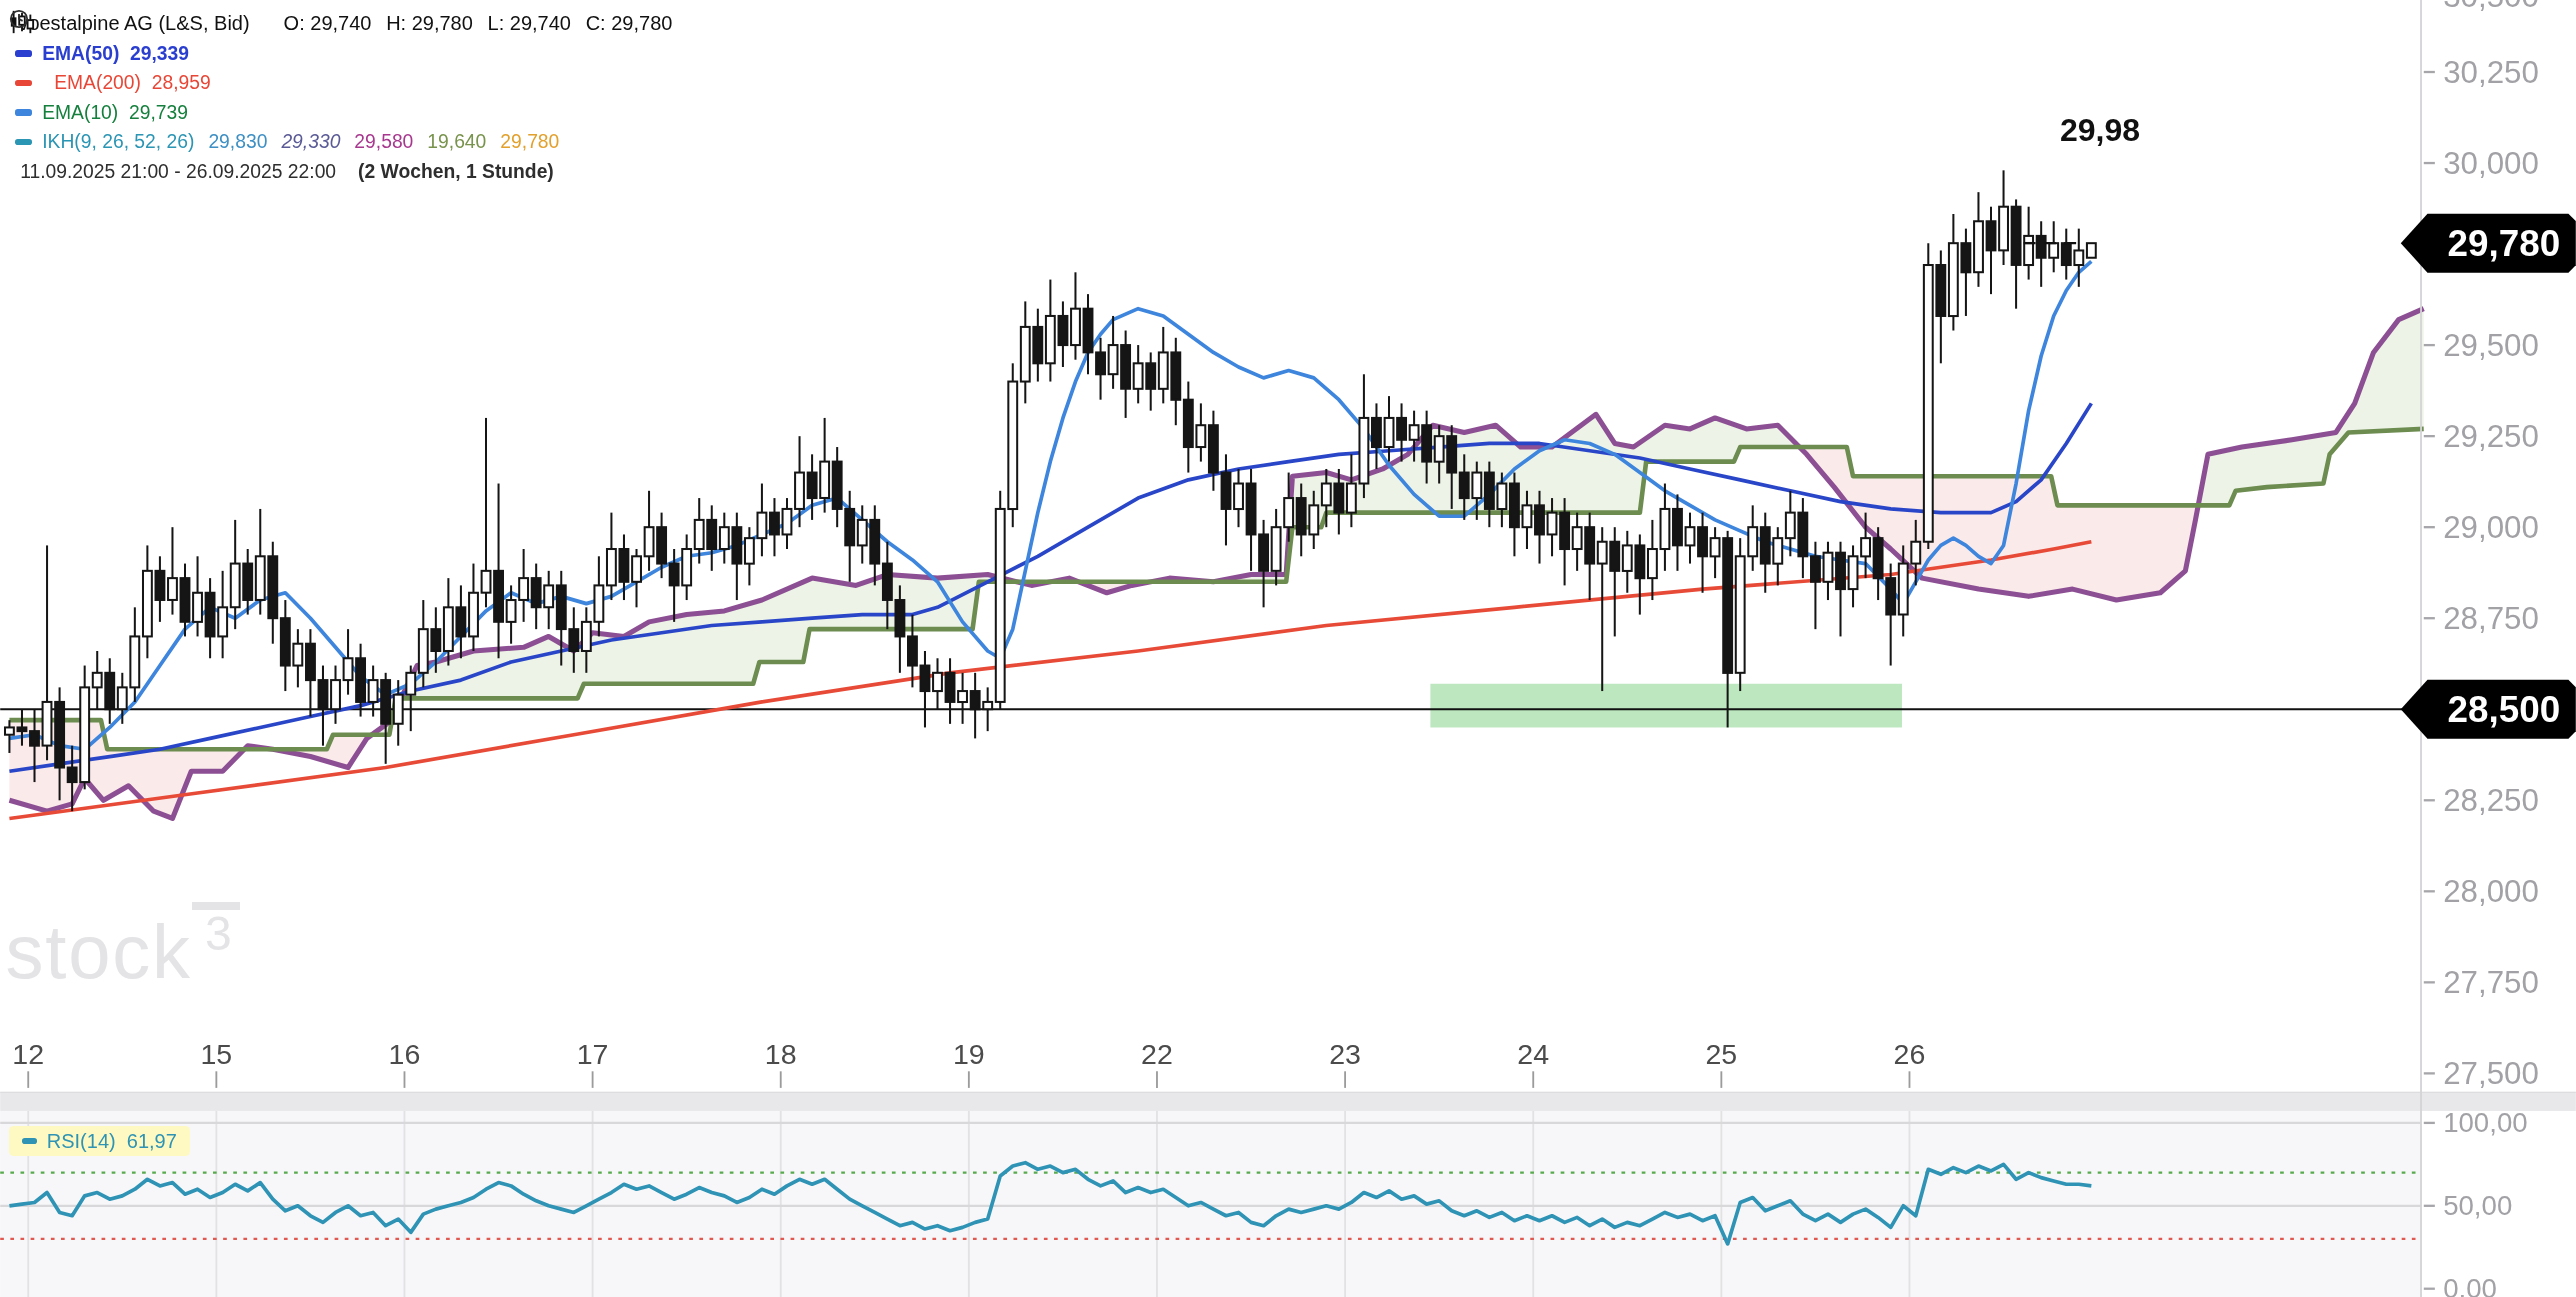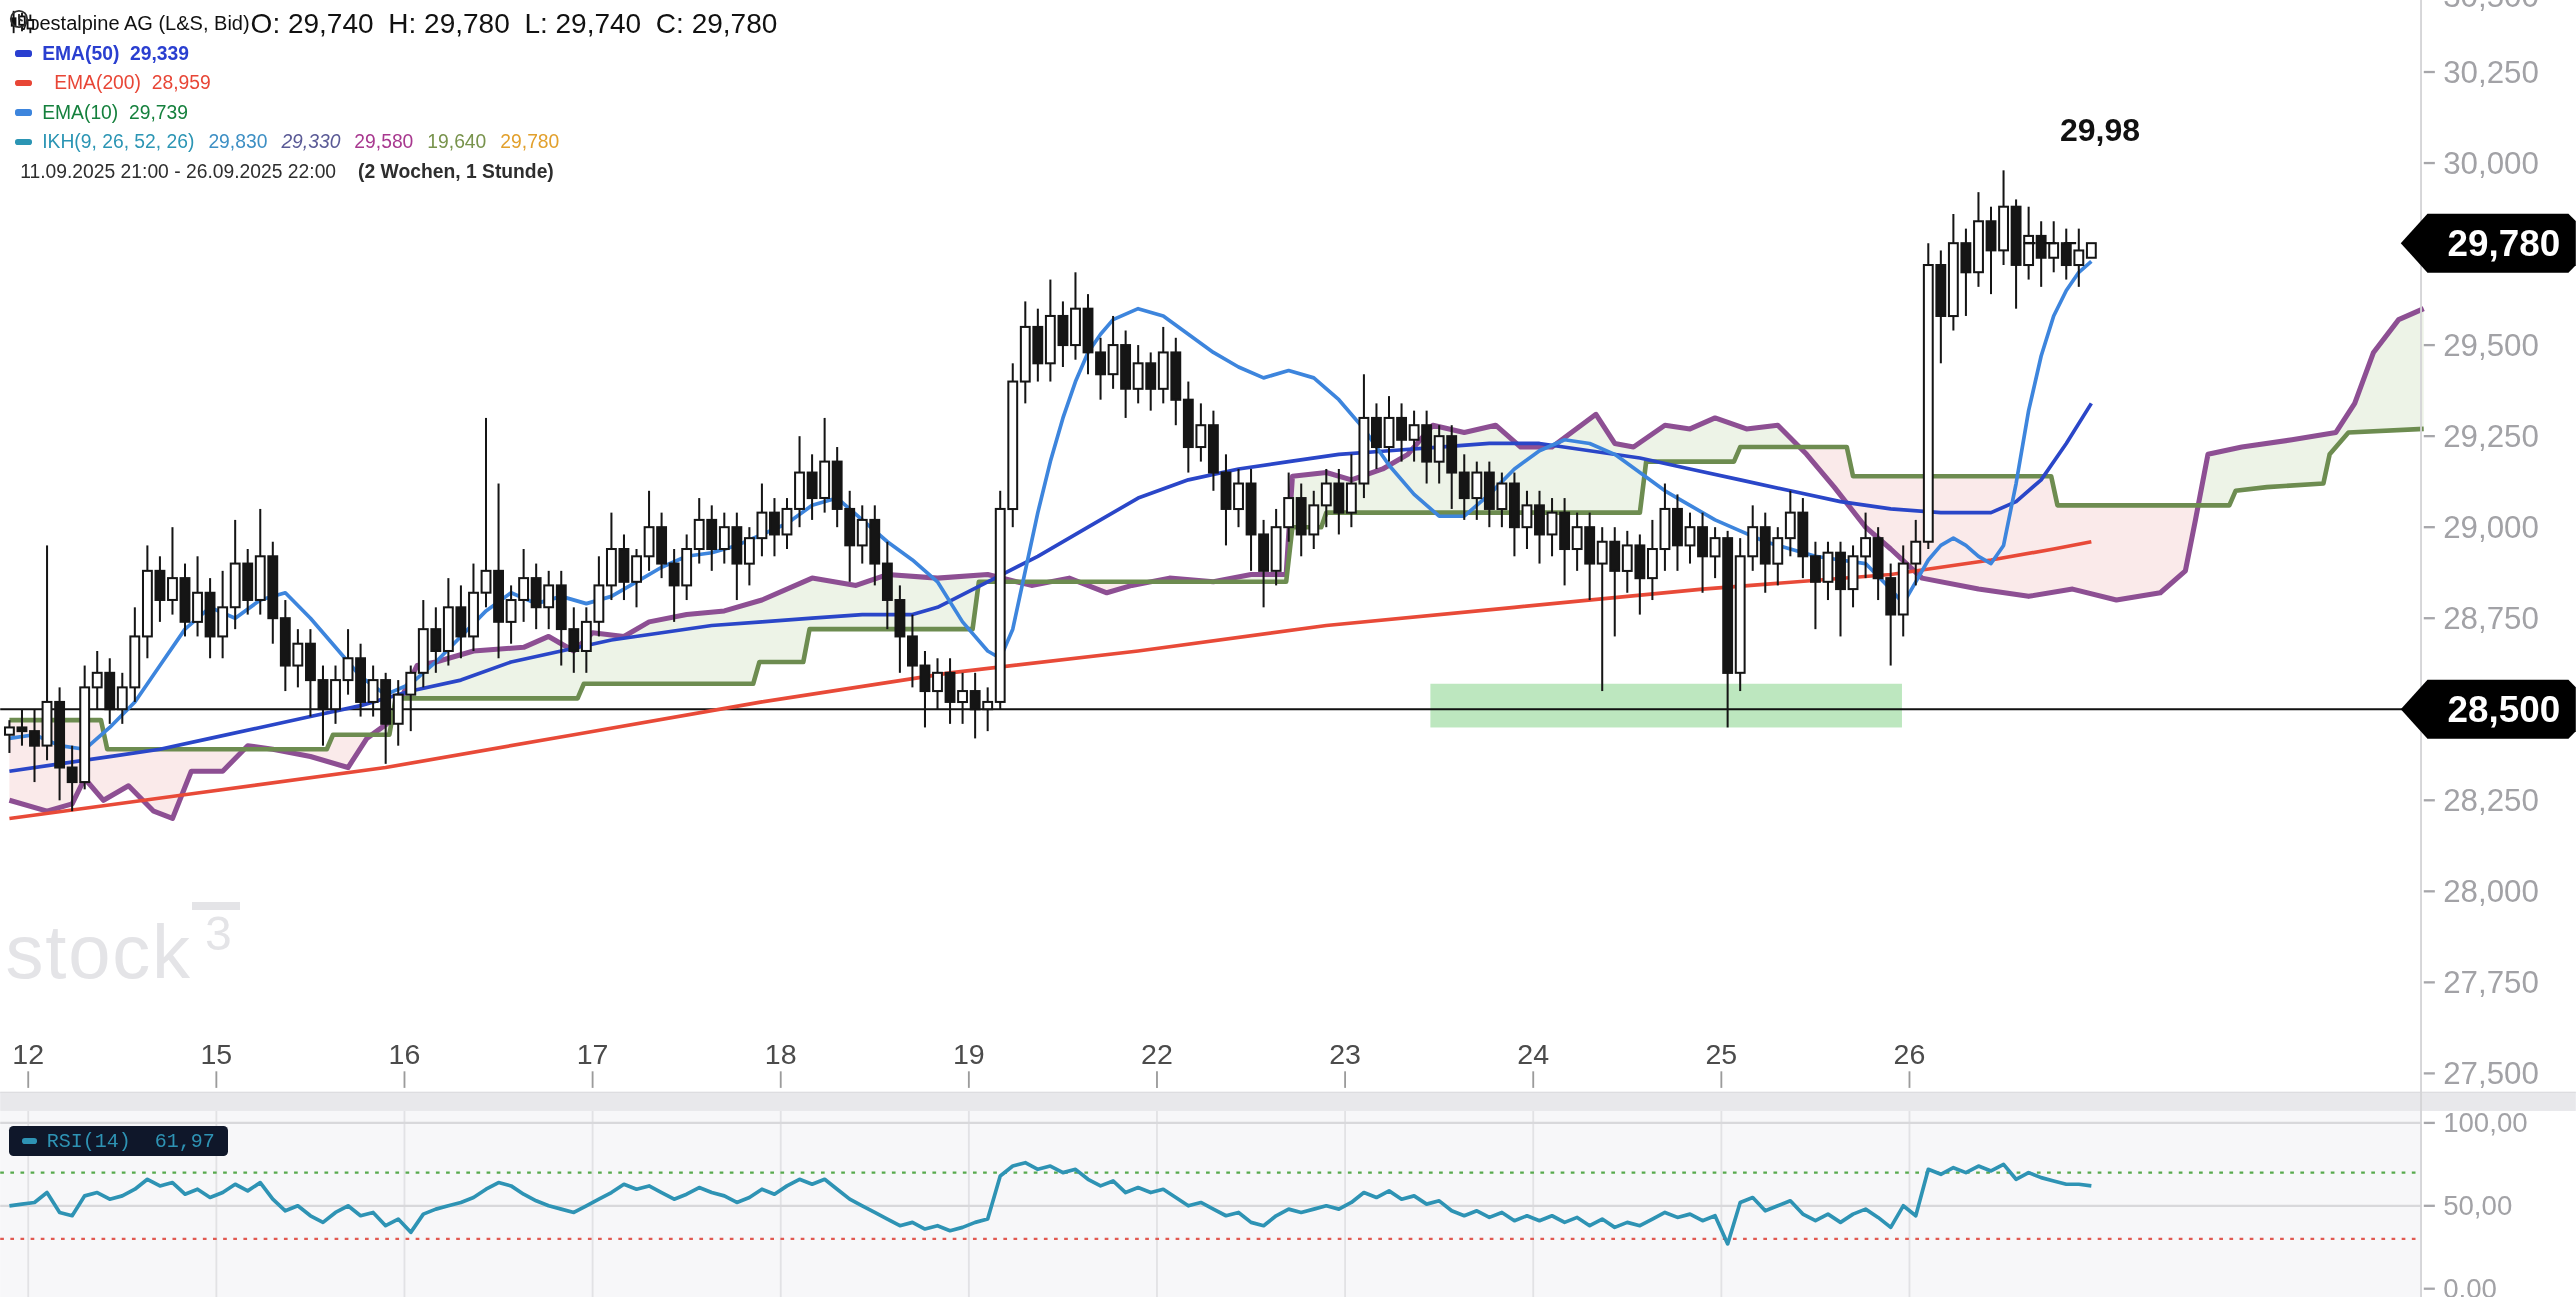--- a/index.html
+++ b/index.html
@@ -5,29 +5,29 @@
   html,body{margin:0;padding:0;background:#fff;}
   .app{position:relative;width:2576px;height:1297px;background:#fff;overflow:hidden;
        font-family:"Liberation Sans",sans-serif;}
   svg{position:absolute;left:0;top:0;}
   
   .legend{position:absolute;left:9.2px;top:9.2px;line-height:29.5px;white-space:nowrap;}
   .legend .row{height:29.5px;display:flex;align-items:center;font-size:19.3px;}
   .sw{display:inline-block;width:17.5px;height:6.4px;border-radius:2.8px;margin:0 10px 0 5.5px;flex:0 0 auto;}
   .title-ico{margin-right:9.2px;display:inline-flex;}
   .t-name{color:#111;font-size:20px;}
-  .ohlc{color:#111;font-size:28px;margin-left:1px;}
+  .ohlc{color:#111;font-size:20px;margin-left:34px;}
   .ohlc span{margin-right:14.7px;}
   .ikh-val{margin-left:14px;}
   .clock-row{color:#2e2e2e;font-size:19.3px;}
   .clock-ico{margin:0 9.2px 0 1.8px;display:inline-flex;}
   .tf{margin-left:22px;font-weight:bold;}
   
-  .rsi-chip{position:absolute;left:9.2px;top:1126px;background:#0f172a;border-radius:4.6px;
-    padding:3.7px 13px 3.7px 7.4px;display:flex;align-items:center;font-size:20px;font-family:Liberation Mono, monospace;}
+  .rsi-chip{position:absolute;left:9.2px;top:1126px;background:#fef9c3;border-radius:4.6px;
+    padding:3.7px 13px 3.7px 7.4px;display:flex;align-items:center;font-size:20px;}
   .rsi-chip .sw{width:14.7px;height:6.4px;}
   
   .anno{position:absolute;left:2060px;top:112px;font-size:32px;color:#111;font-weight:bold;}
   
   .wm{position:absolute;left:5.5px;top:908px;color:#e4e4e7;font-size:76px;letter-spacing:1.8px;
       font-weight:500;user-select:none;}
   .wm .three{display:inline-block;position:relative;font-size:48px;top:-28px;margin-left:13px;}
   .wm .three::before{content:"";position:absolute;left:-13px;top:-3.7px;width:48px;height:7.4px;background:#e4e4e7;}
 </style>
 </head>

